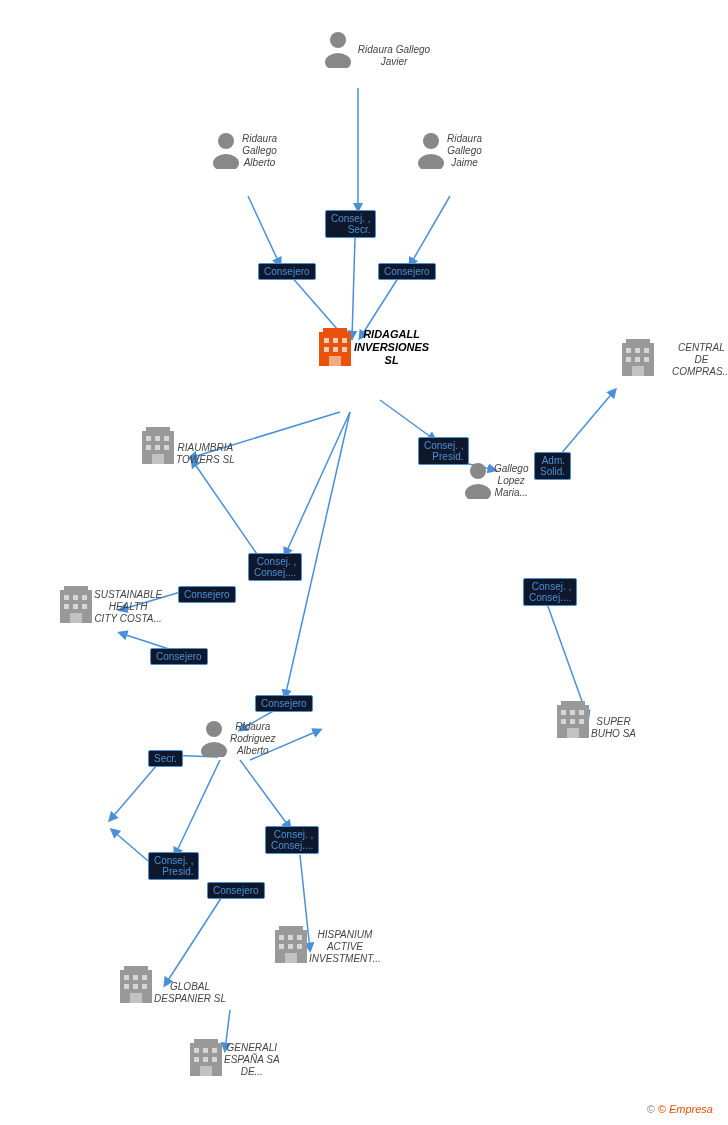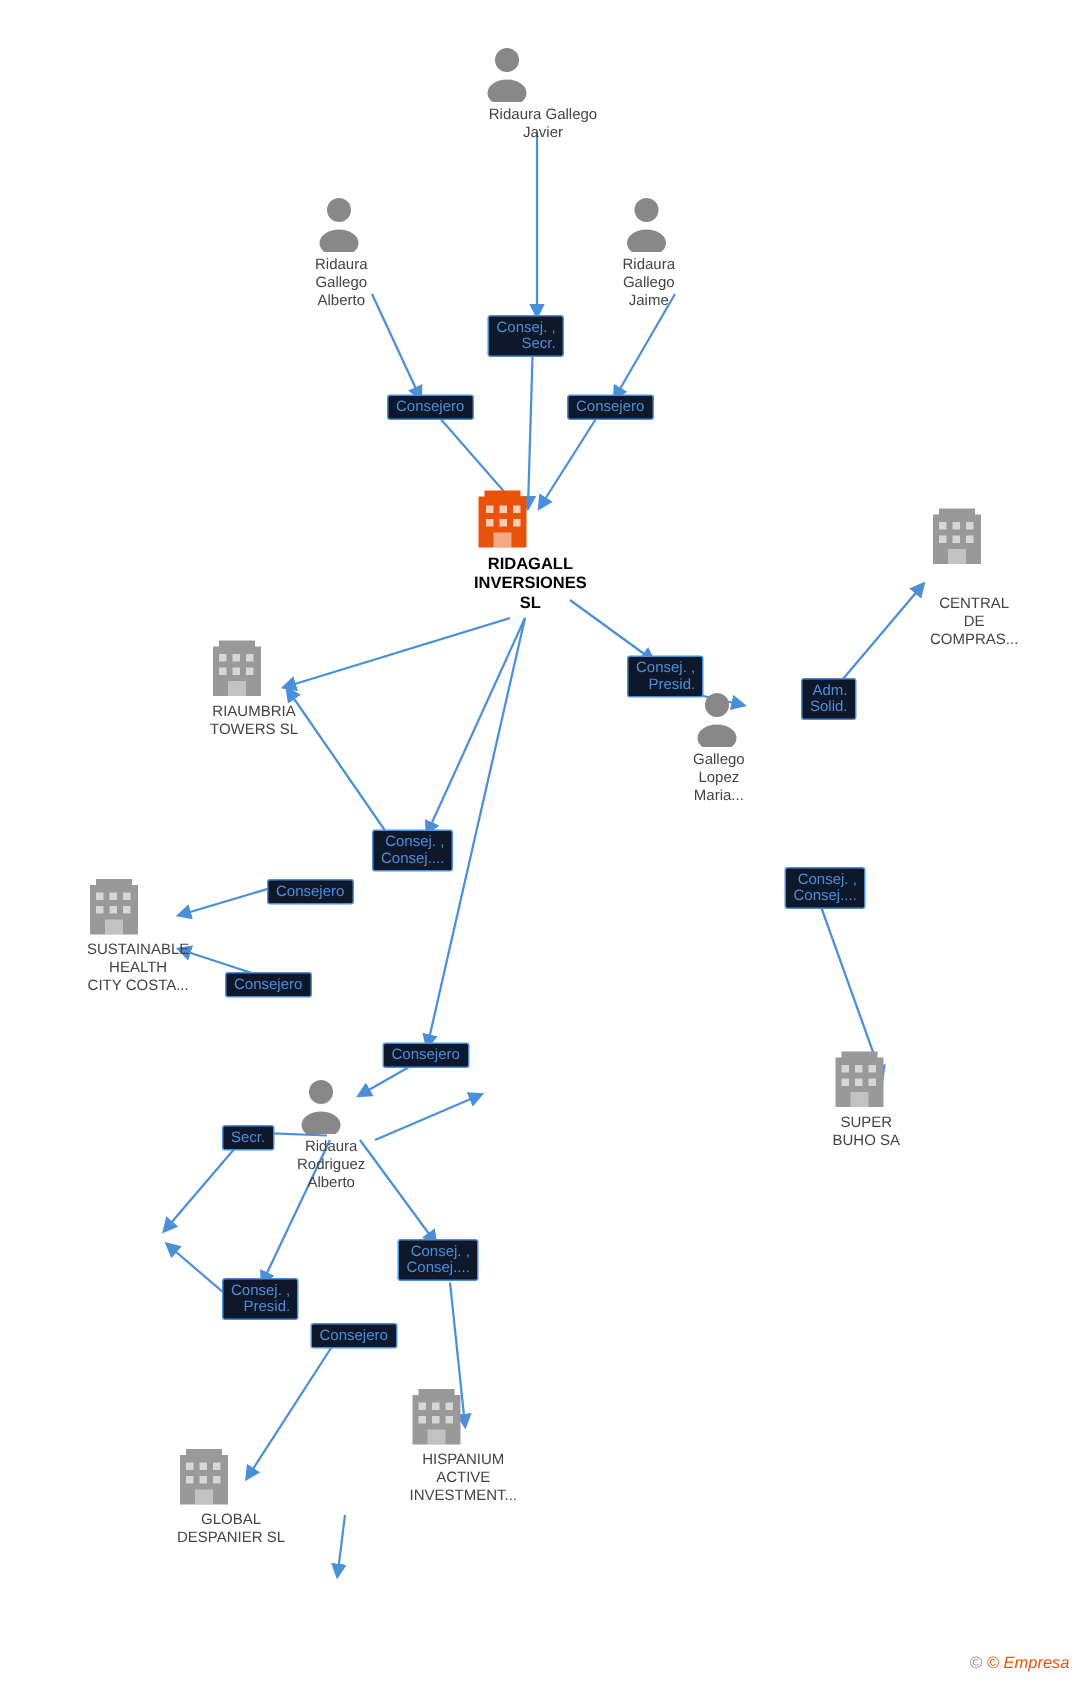--- a/index.html
+++ b/index.html
@@ -14,23 +14,23 @@
       overflow: hidden;
     }
     #graph-container {
       position: relative;
       width: 728px;
       height: 1125px;
     }
     .node {
       position: absolute;
       display: flex;
-      flex-direction: column;
-      align-items: flex-start;
+      align-items: flex-end;
       text-align: center;
+      font-style: italic;
     }
     .node-label {
       font-size: 10px;
       color: #444;
       margin-top: 3px;
       line-height: 1.2;
       max-width: 80px;
       text-align: center;
     }
     .node-label.bold {
@@ -278,20 +278,34 @@
       <rect x="15" y="10" width="5" height="5" fill="#fff" opacity="0.6"></rect>
       <rect x="24" y="10" width="5" height="5" fill="#fff" opacity="0.6"></rect>
       <rect x="6" y="19" width="5" height="5" fill="#fff" opacity="0.6"></rect>
       <rect x="15" y="19" width="5" height="5" fill="#fff" opacity="0.6"></rect>
       <rect x="24" y="19" width="5" height="5" fill="#fff" opacity="0.6"></rect>
       <rect x="12" y="28" width="12" height="10" fill="#fff" opacity="0.4"></rect>
     </svg>
     <div class="node-label">GLOBAL<br>DESPANIER SL</div>
   </div>
 
+  <div class="node" style="left:188px;top:1038px;">
+    <svg width="36" height="40" viewBox="0 0 36 40">
+      <rect x="2" y="5" width="32" height="33" fill="#999"></rect>
+      <rect x="6" y="1" width="24" height="8" fill="#999"></rect>
+      <rect x="6" y="10" width="5" height="5" fill="#fff" opacity="0.6"></rect>
+      <rect x="15" y="10" width="5" height="5" fill="#fff" opacity="0.6"></rect>
+      <rect x="24" y="10" width="5" height="5" fill="#fff" opacity="0.6"></rect>
+      <rect x="6" y="19" width="5" height="5" fill="#fff" opacity="0.6"></rect>
+      <rect x="15" y="19" width="5" height="5" fill="#fff" opacity="0.6"></rect>
+      <rect x="24" y="19" width="5" height="5" fill="#fff" opacity="0.6"></rect>
+      <rect x="12" y="28" width="12" height="10" fill="#fff" opacity="0.4"></rect>
+    </svg>
+    <div class="node-label">GENERALI<br>ESPAÑA SA<br>DE...</div>
+  </div>
 
   <div class="role-badge" style="left:325px;top:210px;">Consej. ,<br>Secr.</div>
 
   <div class="role-badge" style="left:258px;top:263px;">Consejero</div>
 
   <div class="role-badge" style="left:378px;top:263px;">Consejero</div>
 
   <div class="role-badge" style="left:418px;top:437px;">Consej. ,<br>Presid.</div>
 
   <div class="role-badge" style="left:534px;top:452px;">Adm.<br>Solid.</div>

